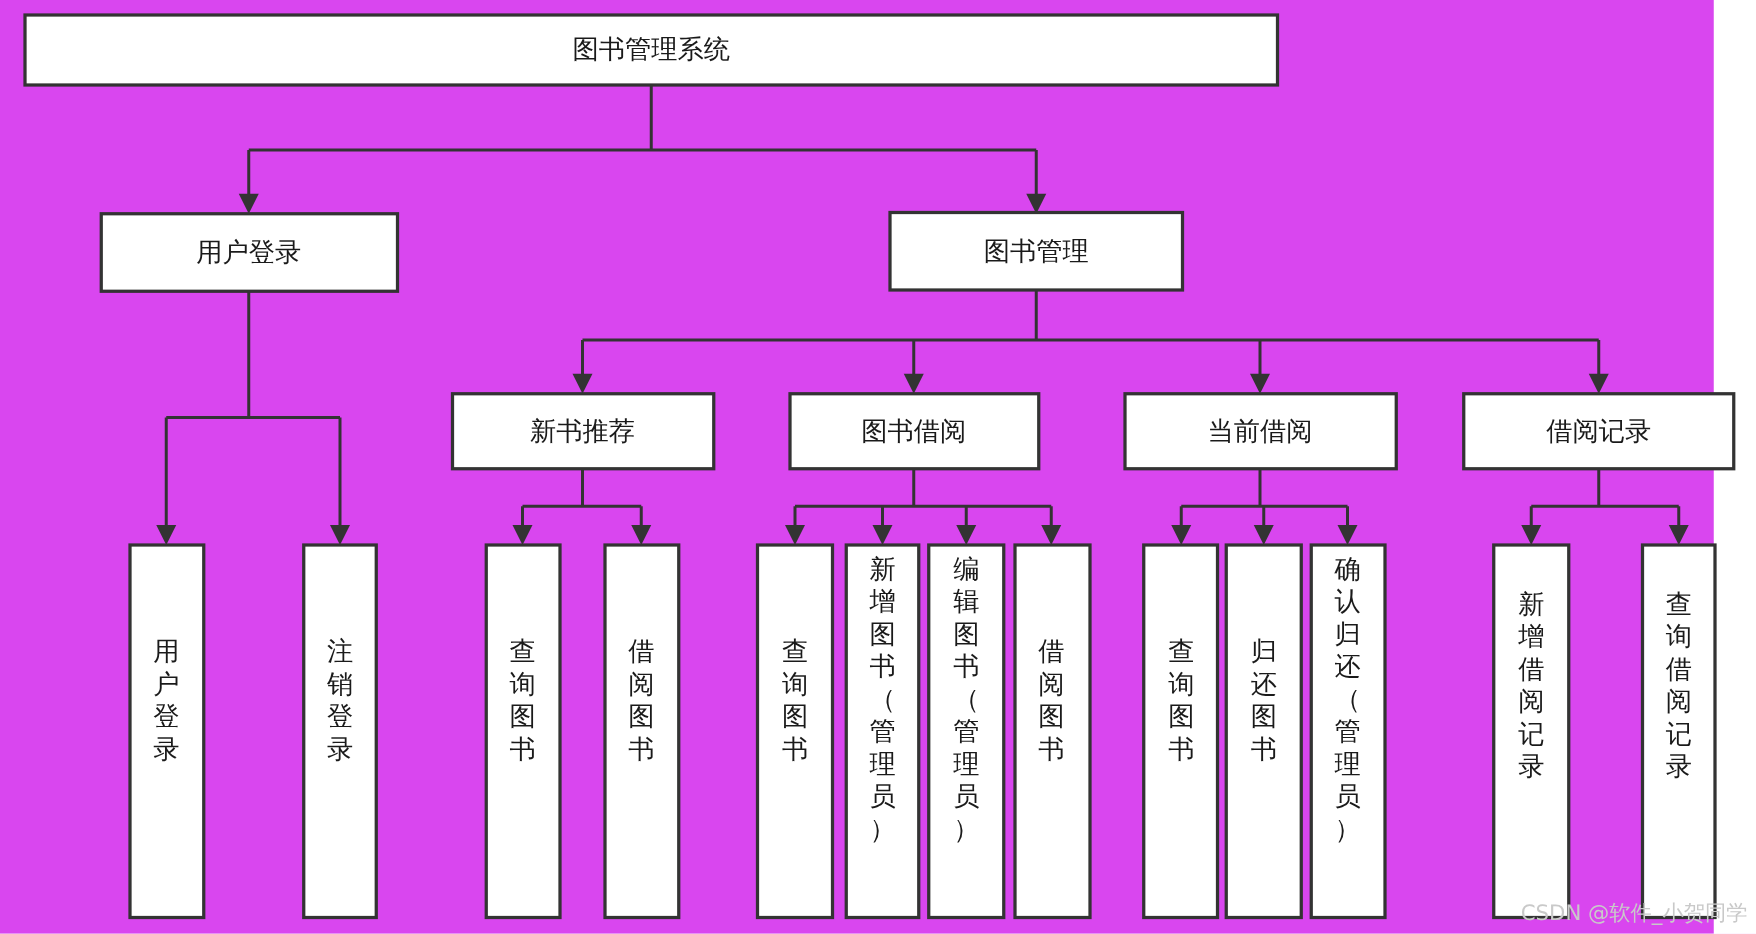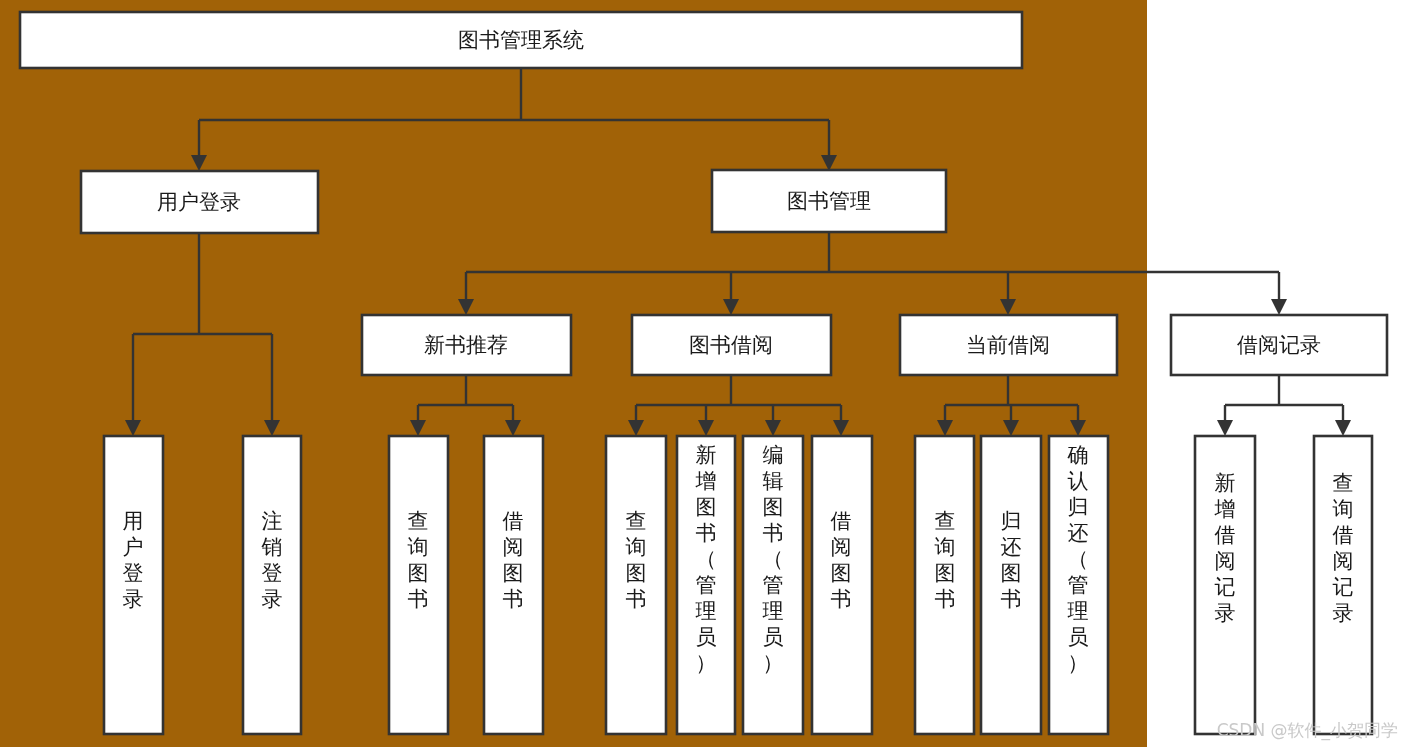--- a/index.html
+++ b/index.html
@@ -9,23 +9,23 @@
     background: #ffffff;
   }
   body {
     width: 1405px;
     height: 747px;
     font-family: "DejaVu Sans", "Liberation Sans", sans-serif;
     overflow: hidden;
   }
   #diagram-root {
     position: relative;
-    width: 1147px;
+    width: 1371px;
     height: 747px;
-    background: #a16207;
+    background: #d946ef;
   }
   svg#flowchart {
     display: block;
     width: 1405px;
     height: 747px;
   }
   .node-box {
     fill: #ffffff;
     stroke: #333333;
     stroke-width: 2.6;

